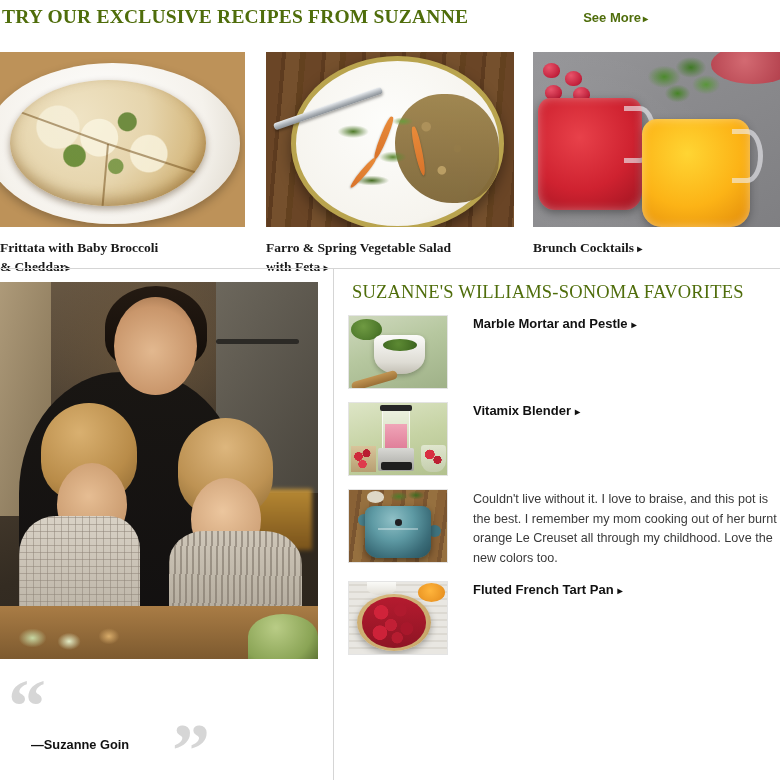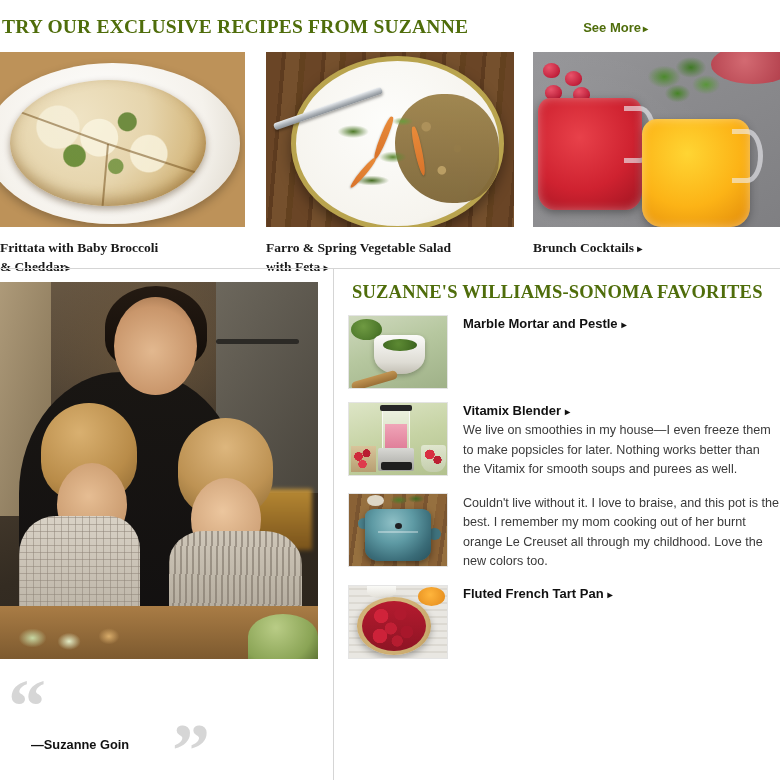--- a/index.html
+++ b/index.html
@@ -6,21 +6,21 @@
   html, body {
     width: 780px; height: 780px;
     background: #ffffff;
     font-family: "Liberation Sans", sans-serif;
     overflow: hidden;
   }
   .page { position: relative; width: 780px; height: 780px; background: #fff; }
 
   
   .top-header {
-    position: absolute; left: 0; top: 16px; width: 652px; height: 30px;
+    position: absolute; left: 0; top: 6px; width: 652px; height: 30px;
   }
   .top-title {
     position: absolute; left: 2px; top: 0;
     font-family: "Liberation Serif", serif;
     font-weight: bold; font-size: 19.5px; letter-spacing: 0.2px;
     color: #4f6d0b; white-space: nowrap;
   }
   .see-more {
     position: absolute; right: 4px; top: 4px;
     font-family: "Liberation Sans", sans-serif;
@@ -293,25 +293,25 @@
     font-size:12.8px; line-height:21px; color:#2c2c2c; z-index:2;
   }
   .quote-attrib {
     position:absolute; left:31px; top:73px;
     font-size:12.8px; font-weight:bold; color:#111; z-index:2;
   }
 
   
   .fav { position:absolute; left:348px; top:282px; width:432px; }
   .fav-title {
-    font-family:"Liberation Serif", serif; font-weight:bold;
+    font-family:"Liberation Serif", serif; font-weight:normal;
     font-size:18.5px; letter-spacing:0.2px; color:#4f6d0b;
     margin-left:4px; margin-bottom:12px; white-space:nowrap;
   }
-  .fav-item { display:flex; margin-bottom:13px; }
+  .fav-item { display:flex; margin-bottom:13px;gap:10px; }
   .fav-thumb {
     width:100px; height:74px; flex:0 0 100px; position:relative; overflow:hidden;
     border:1px solid #e4e4e4;
   }
   .fav-body { margin-left:15px; flex:1; padding-top:1px; }
   .fav-name {
     font-size:13px; font-weight:bold; color:#111; margin-bottom:3px;
     white-space:nowrap; cursor:pointer;
   }
   .fav-name .arw { font-size:10px; margin-left:4px; }
@@ -564,21 +564,20 @@
           <div class="lid"></div>
           <div class="base"></div>
           <div class="straw-l"></div>
           <div class="straw-r"></div>
         </div>
       </div>
       <div class="fav-body">
         <div class="fav-name">
           <span>Vitamix Blender</span><span class="arw">▸</span>
         </div>
-        <div class="fav-desc">We live on smoothies in my house—I even freeze them to make popsicles for later. Nothing works better than the Vitamix for smooth soups and purees as well.</div>
       </div>
     </div>
 
     <div class="fav-item">
       <div class="fav-thumb">
         <div class="th-dutch">
           <div class="garlic"></div>
           <div class="herb"></div>
           <div class="ear-l"></div>
           <div class="ear-r"></div>

